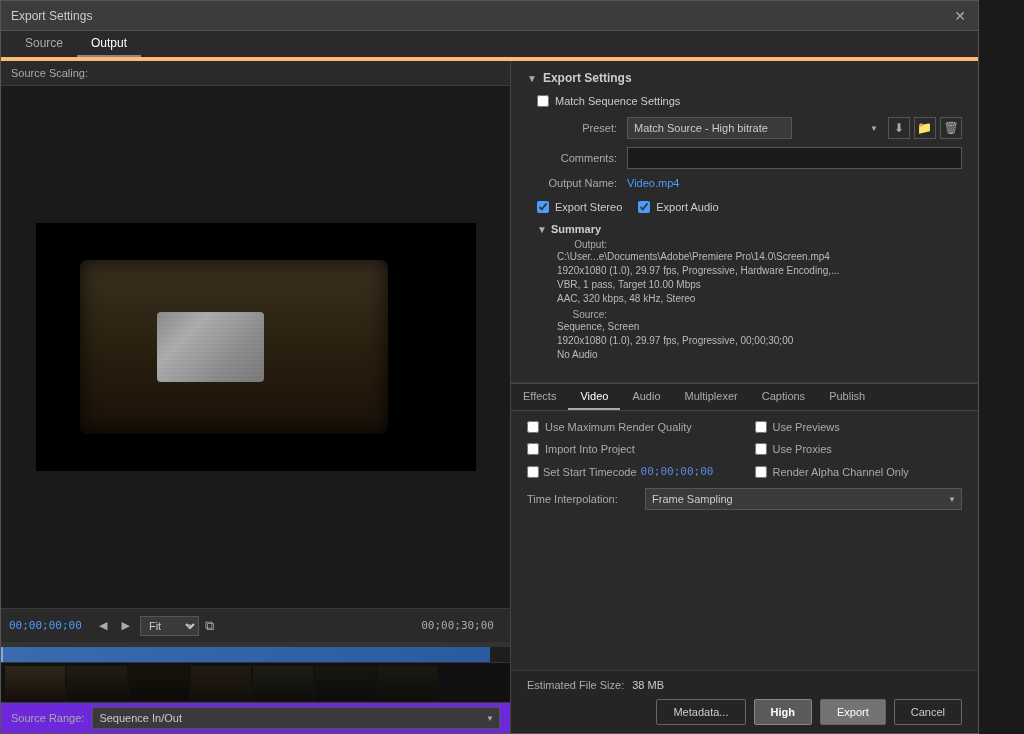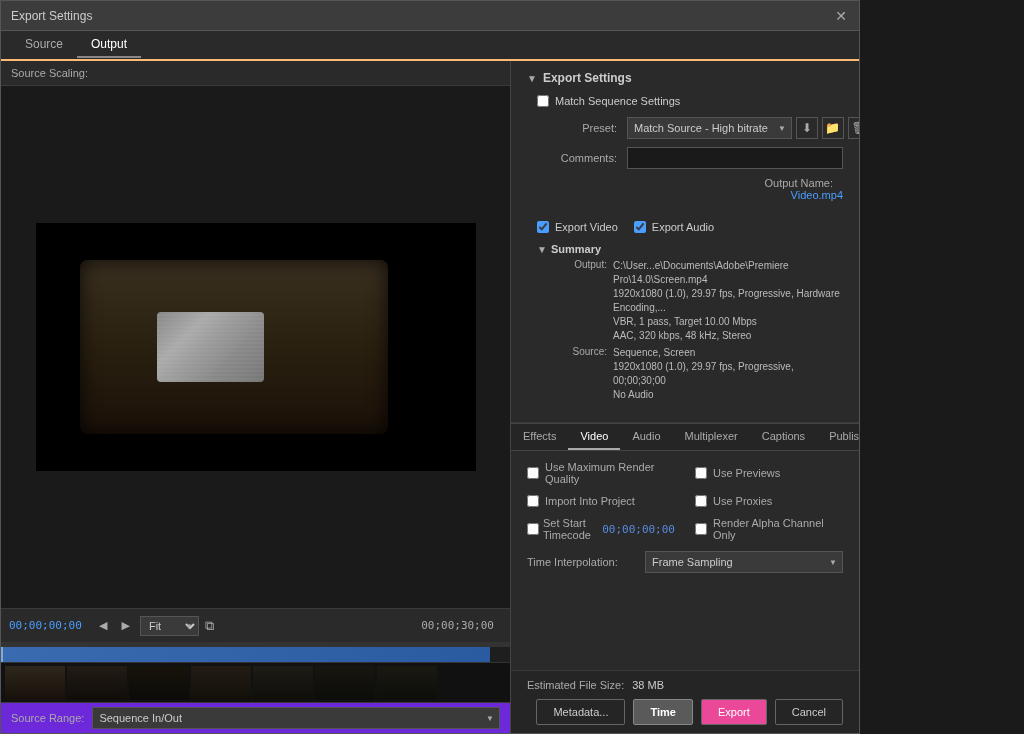--- a/index.html
+++ b/index.html
@@ -6,21 +6,21 @@
     body {
       font-family: 'Segoe UI', Arial, sans-serif;
       font-size: 12px;
       background: #1a1a1a;
       color: #ccc;
       width: 1024px;
       height: 734px;
       overflow: hidden;
     }
     .window {
-      width: 860px;
+      width: 979px;
       height: 734px;
       background: #2a2a2a;
       border: 1px solid #555;
       display: flex;
       flex-direction: column;
     }
     .title-bar {
       background: #3c3c3c;
       height: 30px;
       display: flex;
@@ -43,21 +43,21 @@
       color: #aaa;
       cursor: pointer;
       font-size: 14px;
     }
     .tabs-bar {
       background: #2a2a2a;
       height: 30px;
       display: flex;
       align-items: center;
       padding: 12px 10px;
-      border-bottom: 2px solid #fdba74;
+      border-bottom: 4px solid #fdba74;
       flex-shrink: 0;
     }
     .tab {
       padding: 5px 14px;
       color: #aaa;
       cursor: pointer;
       font-size: 12px;
       border-bottom: 2px solid transparent;
     }
     .tab.active {
@@ -322,24 +322,23 @@
     }
     .match-seq-row {
       display: flex;
       align-items: center;
       gap: 6px;
       margin-bottom: 10px;
       padding-left: 10px;
     }
     .output-name-row {
       display: flex;
-      align-items: flex-end;
-      margin-bottom: 20px;
+      align-items: flex-start;
+      margin-bottom: 12px;
       padding-left: 10px;
-      flex-direction: column;
     }
     .output-link {
       color: #4a9eff;
       font-size: 11px;
       cursor: pointer;
       text-decoration: none;
     }
     .export-checkboxes {
       display: flex;
       align-items: center;
@@ -359,20 +358,21 @@
     }
     .summary-title {
       color: #ccc;
       font-size: 11px;
       font-weight: bold;
     }
     .summary-row {
       display: flex;
       margin-bottom: 3px;
       padding-left: 20px;
+      flex-direction: column;
     }
     .summary-key {
       color: #aaa;
       font-size: 10px;
       width: 50px;
       flex-shrink: 0;
       text-align: right;
       margin-right: 6px;
     }
     .summary-value {
@@ -452,21 +452,21 @@
       display: flex;
       align-items: center;
       justify-content: center;
     }
     .btn-outline {
       background: transparent;
       border: 1px solid #666;
       color: #ccc;
     }
     .btn-primary {
-      background: #ec4899;
+      background: #737373;
       border: 1px solid #666;
       color: #fff;
     }
     .btn-queue {
       background: #5a5a5a;
       border: 1px solid #888;
       color: #fff;
       font-weight: bold;
     }
     .film-icon {
@@ -644,21 +644,21 @@
         </div>
 
         <div class="output-name-row">
           <span class="form-label">Output Name:</span>
           <a class="output-link">Video.mp4</a>
         </div>
 
         <div class="export-checkboxes">
           <div class="checkbox-row">
             <input type="checkbox" id="exportVideo" checked="" style="">
-            <label for="exportVideo" class="checkbox-label">Export Video</label>
+            <label for="exportVideo" class="checkbox-label">Export Stereo</label>
           </div>
           <div class="checkbox-row">
             <input type="checkbox" id="exportAudio" checked="" style="">
             <label for="exportAudio" class="checkbox-label">Export Audio</label>
           </div>
         </div>
 
         <div class="summary-section">
           <div class="summary-header">
             <span class="collapse-arrow">▼</span>
@@ -738,21 +738,21 @@
       </div>
 
       <div class="bottom-bar">
         <div class="file-size-row">
           <span class="file-size-label">Estimated File Size:</span>
           <span class="file-size-value">38 MB</span>
         </div>
         <div class="button-row">
           <button class="btn btn-outline">Metadata...</button>
           <div style="position:relative;">
-            <button class="btn btn-queue">Time</button>
+            <button class="btn btn-queue">High</button>
 
           </div>
           <button class="btn btn-primary">Export</button>
           <button class="btn btn-outline">Cancel</button>
         </div>
       </div>
     </div>
   </div>
 </div>
 

